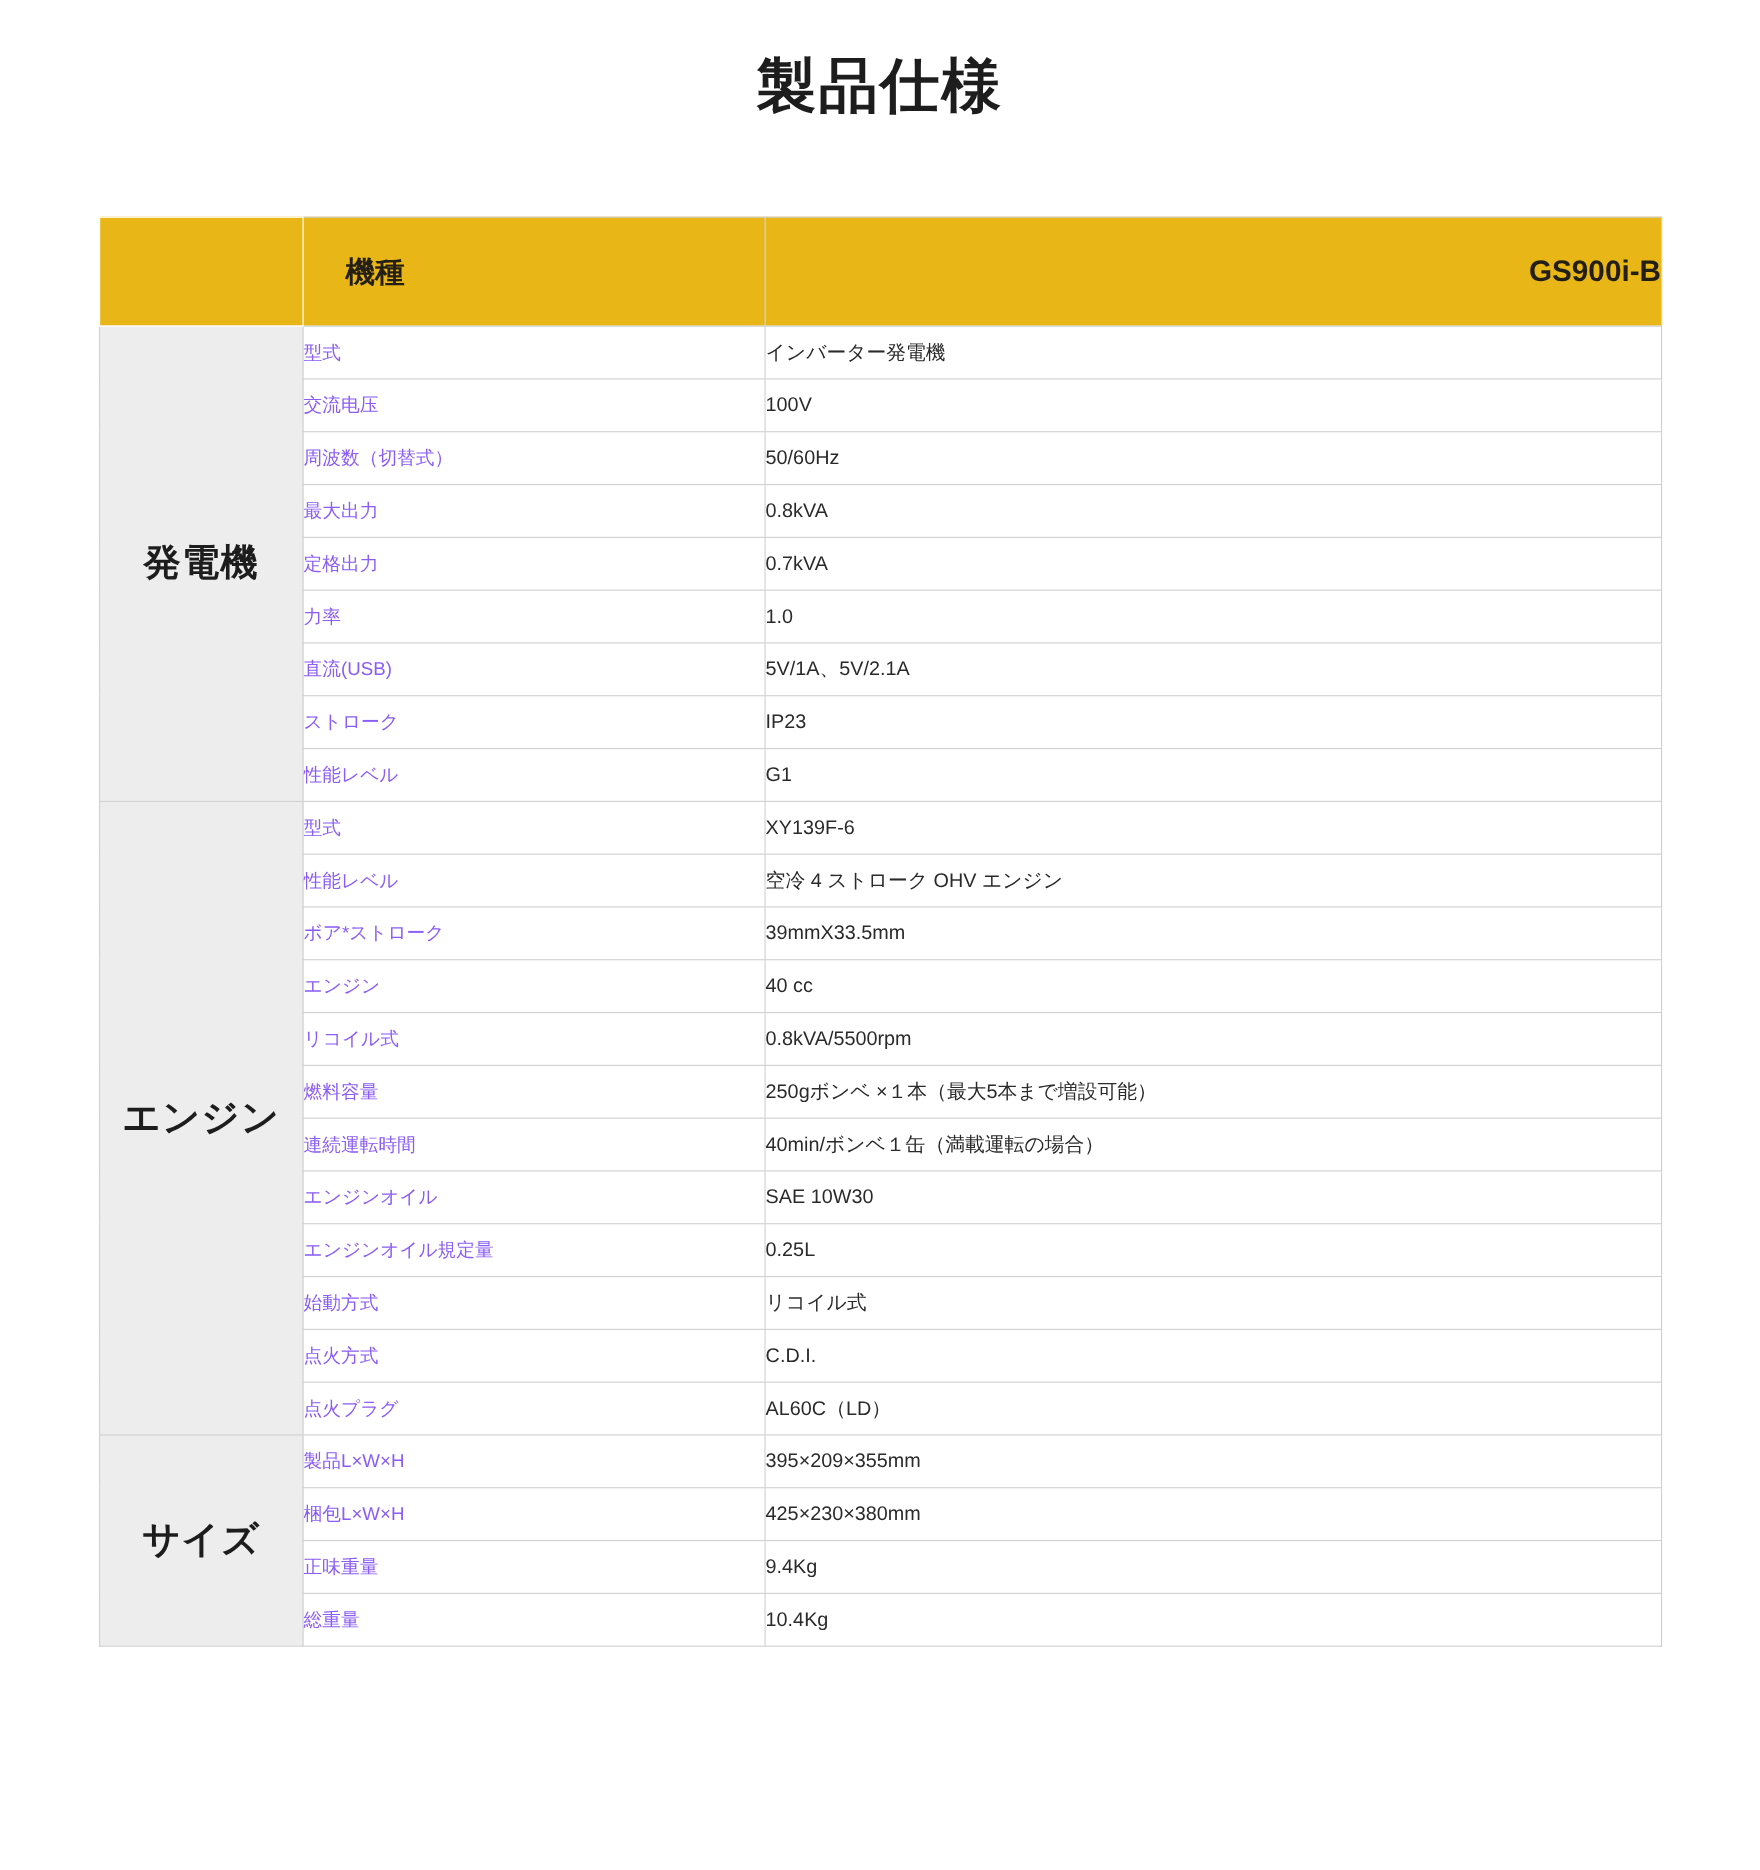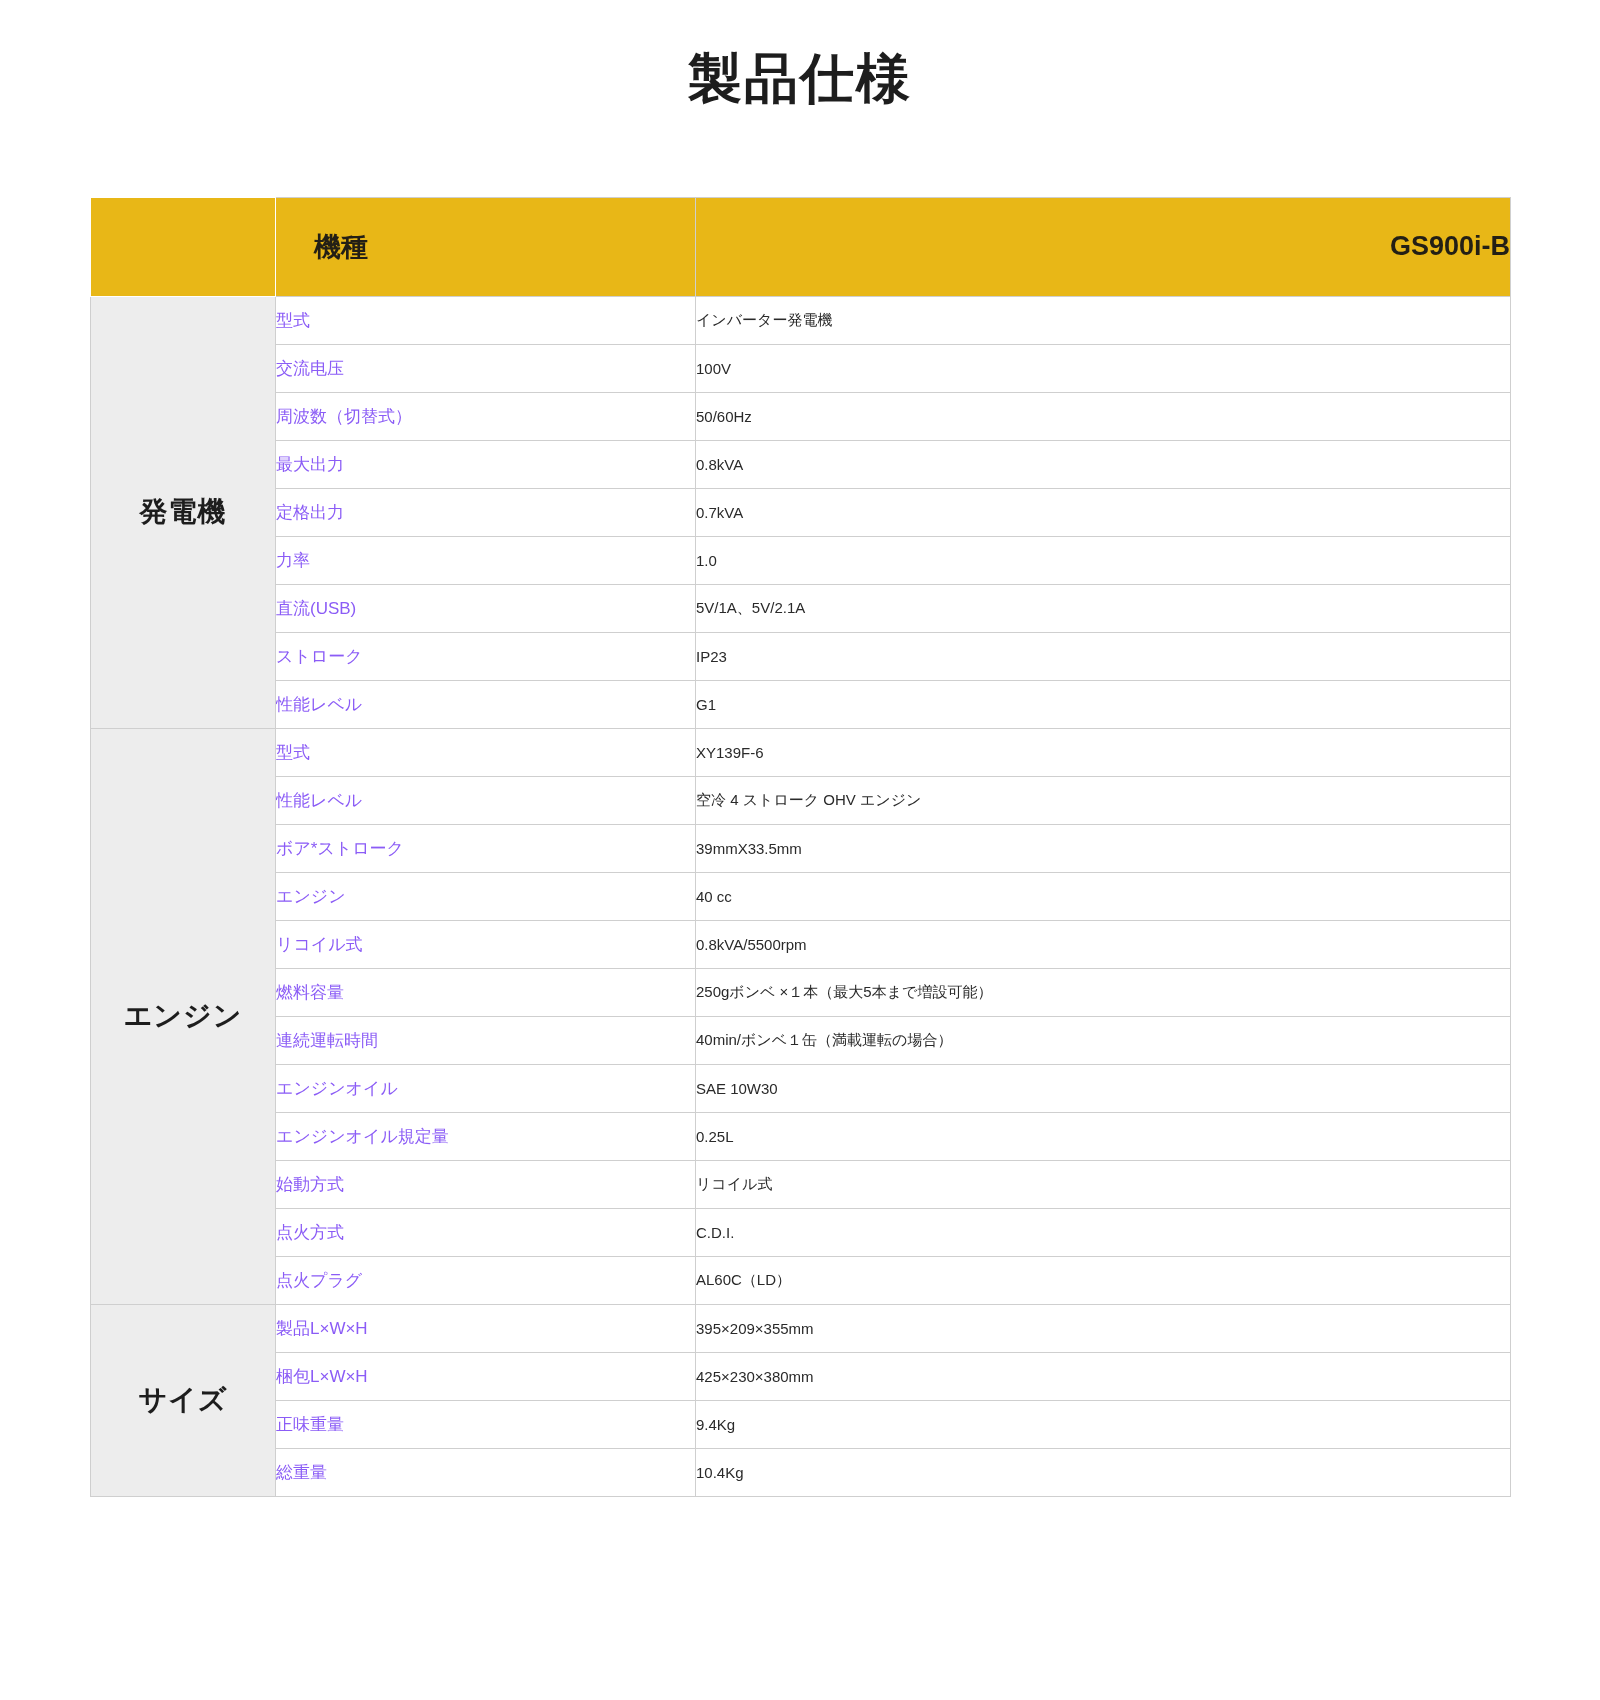--- a/index.html
+++ b/index.html
@@ -68,37 +68,37 @@
     padding-left: 38px !important;
   }
   .hdr-name {
     text-align: left;
     padding-left: 38px !important;
   }
   .group-cell {
     background: #ededed;
     text-align: center;
     font-weight: bold;
-    font-size: 28px;
+    font-size: 34px;
     color: #1d1d1d;
     letter-spacing: 1px;
   }
   td.label {
     padding: 0 0 0 38px;
     height: 47px;
     color: #8b5cf6;
     font-size: 17px;
     white-space: nowrap;
     overflow: hidden;
   }
   td.value {
     padding: 0 0 0 26px;
     height: 47px;
     color: #2a2a2a;
-    font-size: 15px;
+    font-size: 18px;
     white-space: nowrap;
     overflow: hidden;
   }
 </style>
 </head>
 <body>
 
 <div class="page">
 
   <h1 class="page-title">製品仕様</h1>

